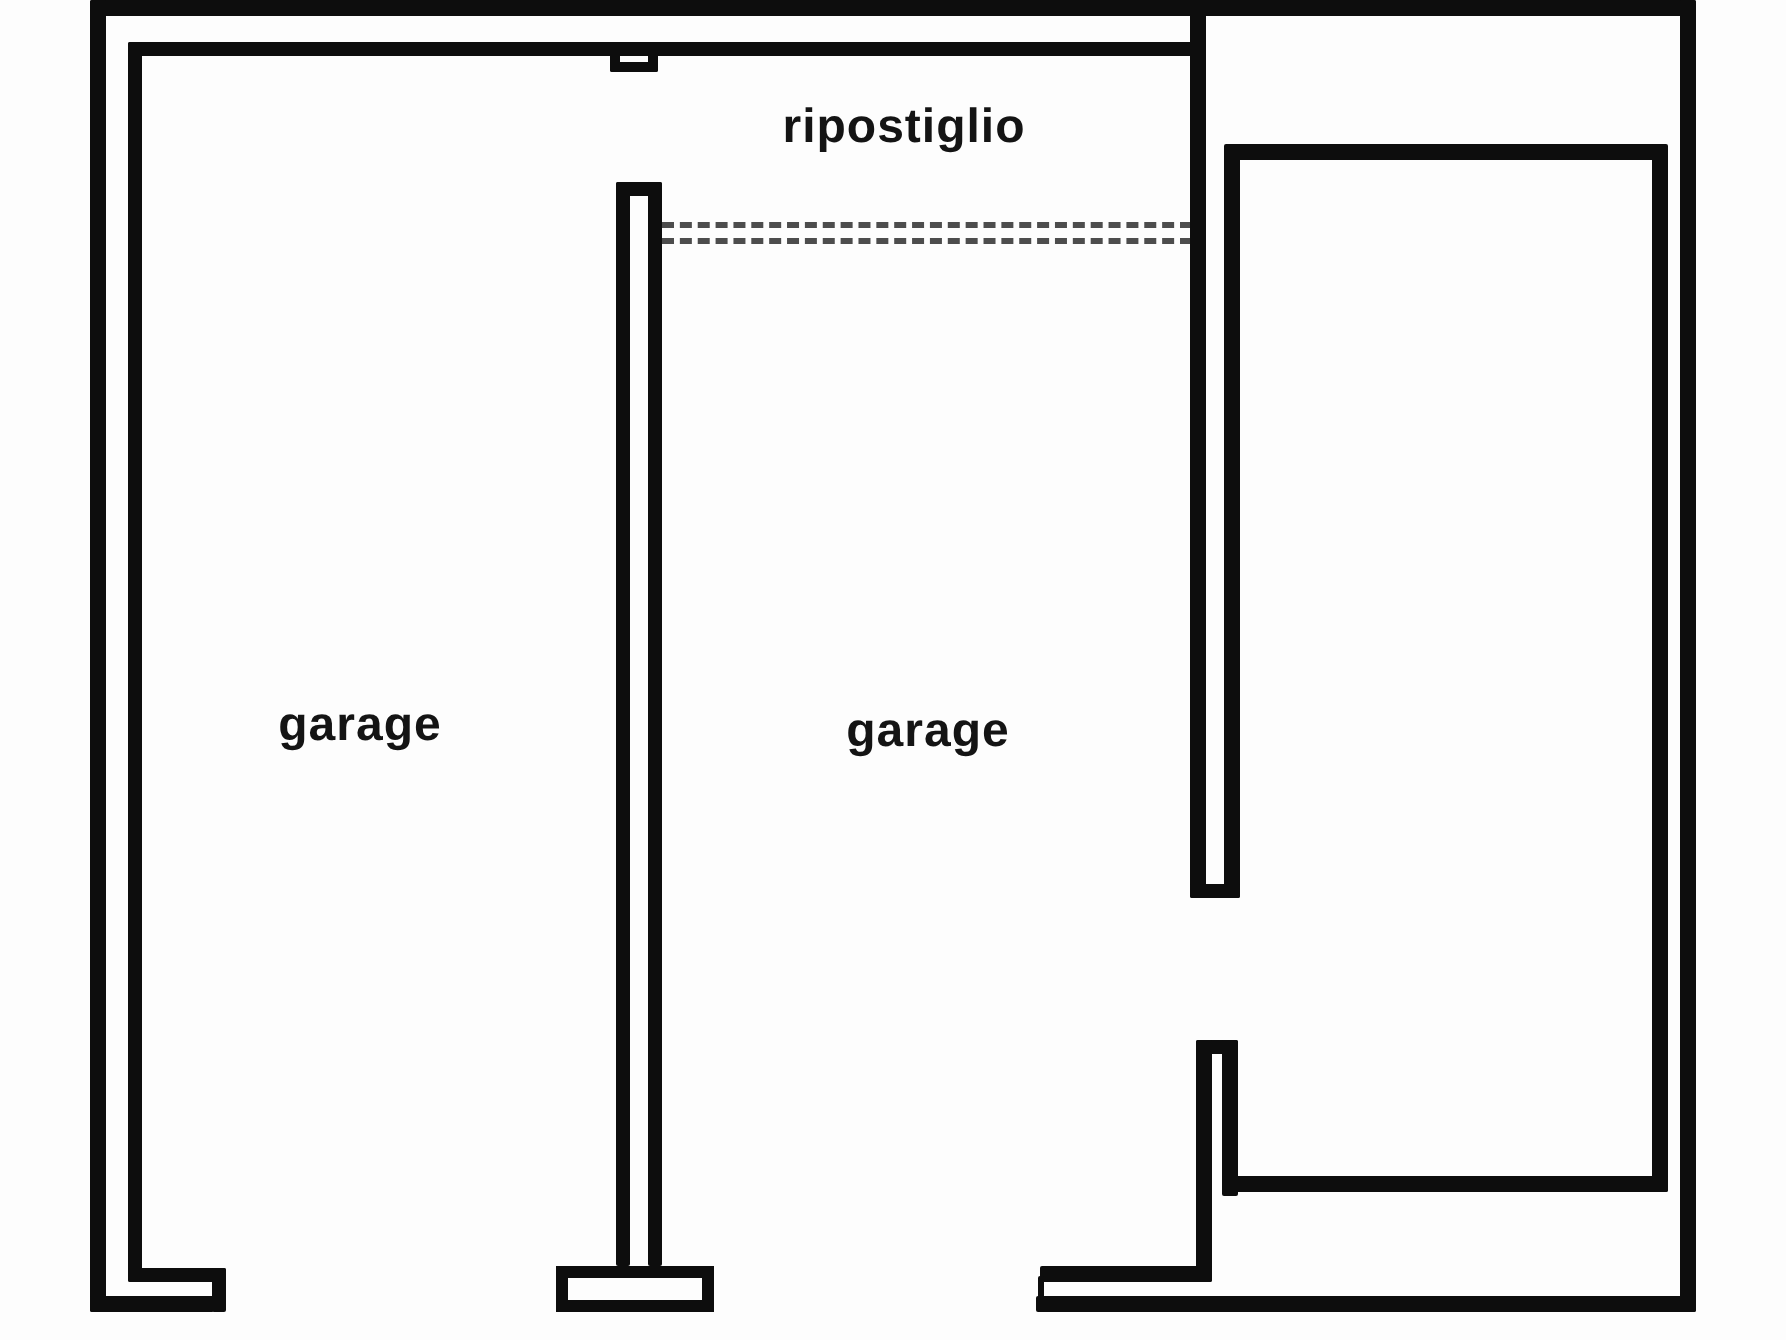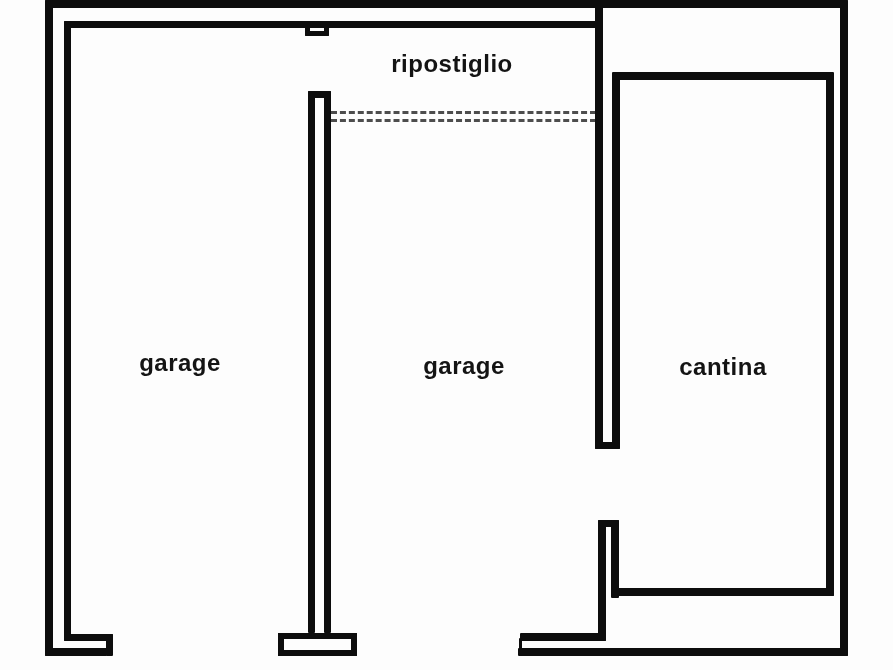--- a/index.html
+++ b/index.html
@@ -79,15 +79,14 @@
   <div class="wall" style="left:520px; top:633px; width:86px; height:8px;"></div>
   <div class="wall" style="left:519px; top:638px; width:3px;  height:18px;"></div>
 
   <div class="wall" style="left:613px; top:72px;  width:217px; height:8px;"></div>
   <div class="wall" style="left:826px; top:72px;  width:8px;   height:524px;"></div>
   <div class="wall" style="left:612px; top:588px; width:222px; height:8px;"></div>
 
   <div class="label" style="left:452px; top:64px;">ripostiglio</div>
   <div class="label" style="left:180px; top:363px;">garage</div>
   <div class="label" style="left:464px; top:366px;">garage</div>
-  <div class="label" style="left:723px; top:367px;">cantina</div>
 
 </div>
 
 </body></html>

